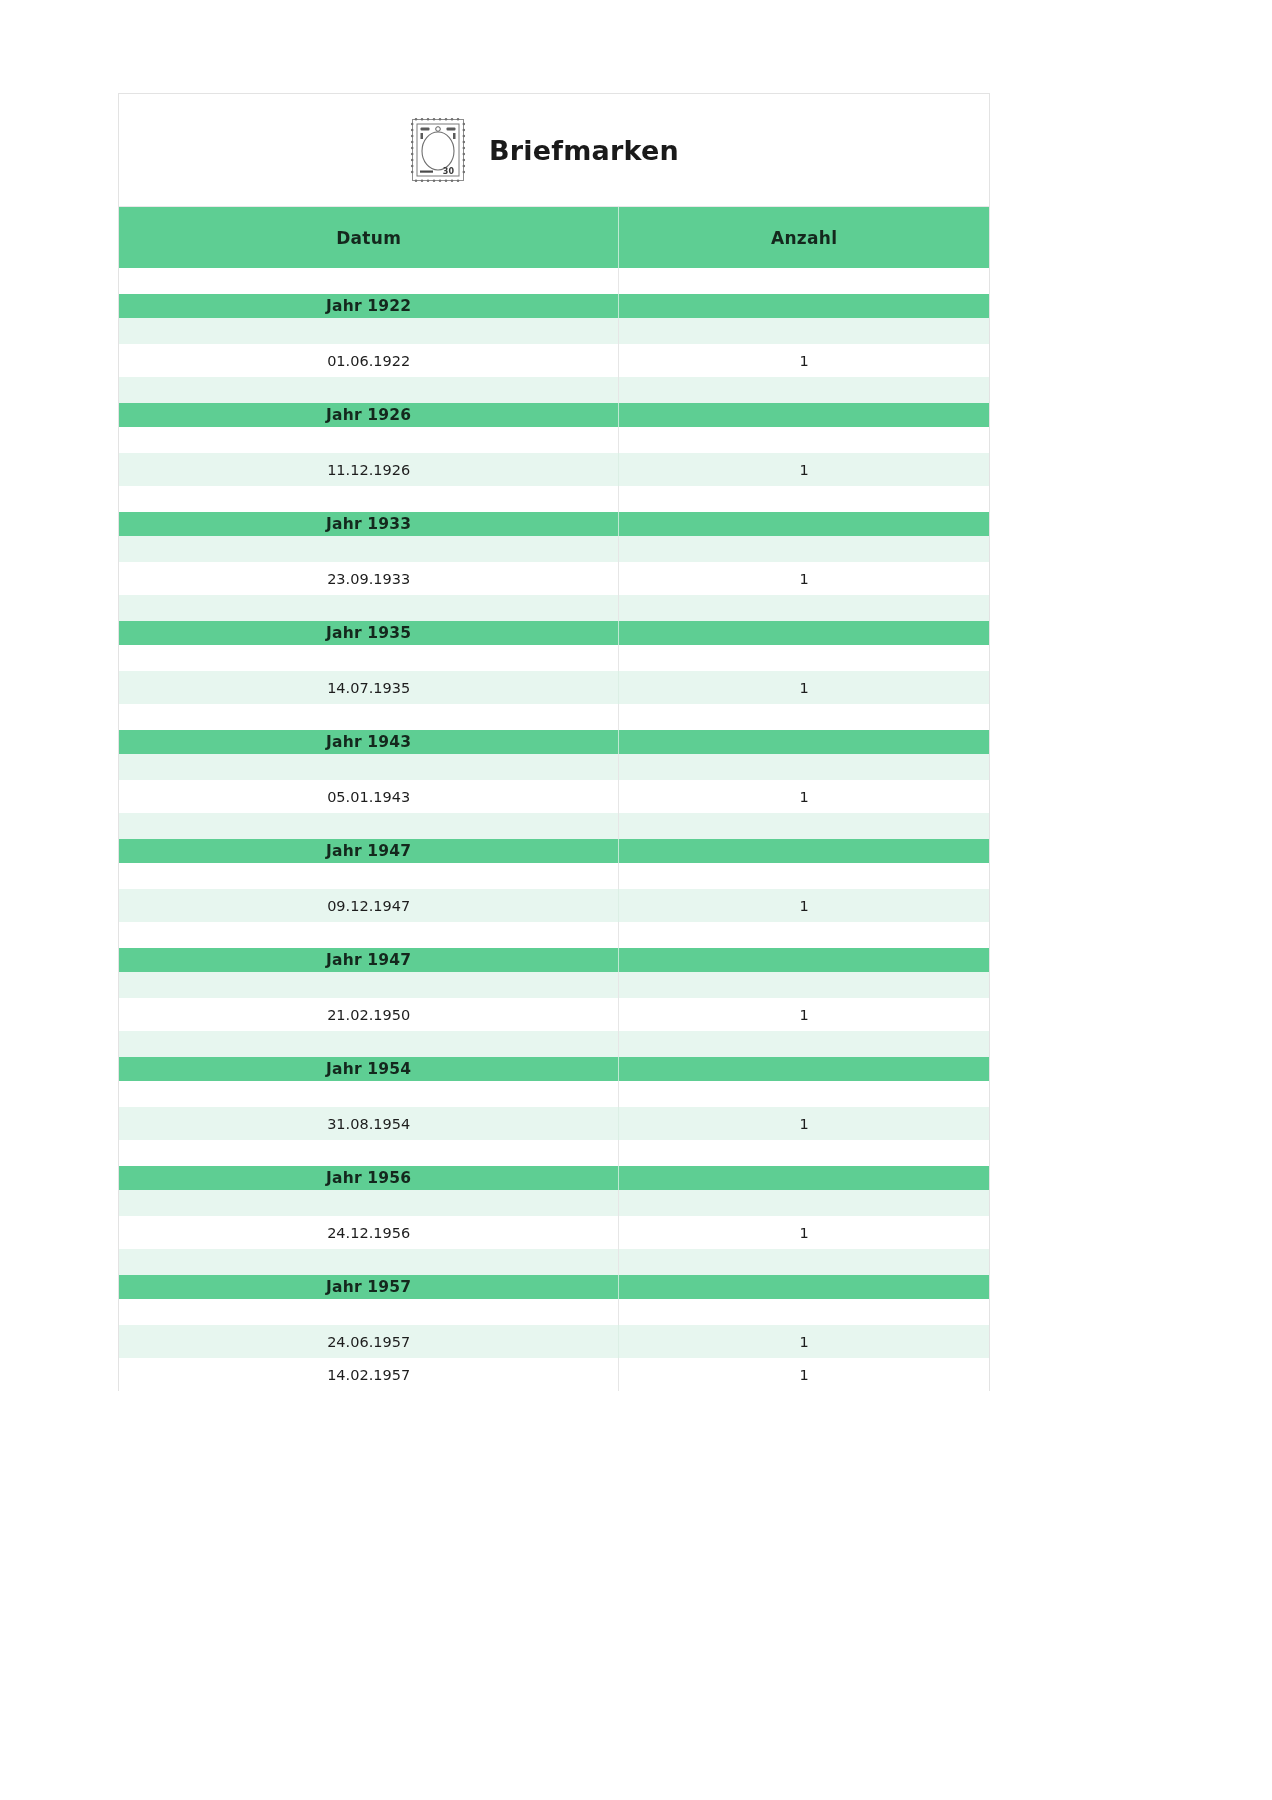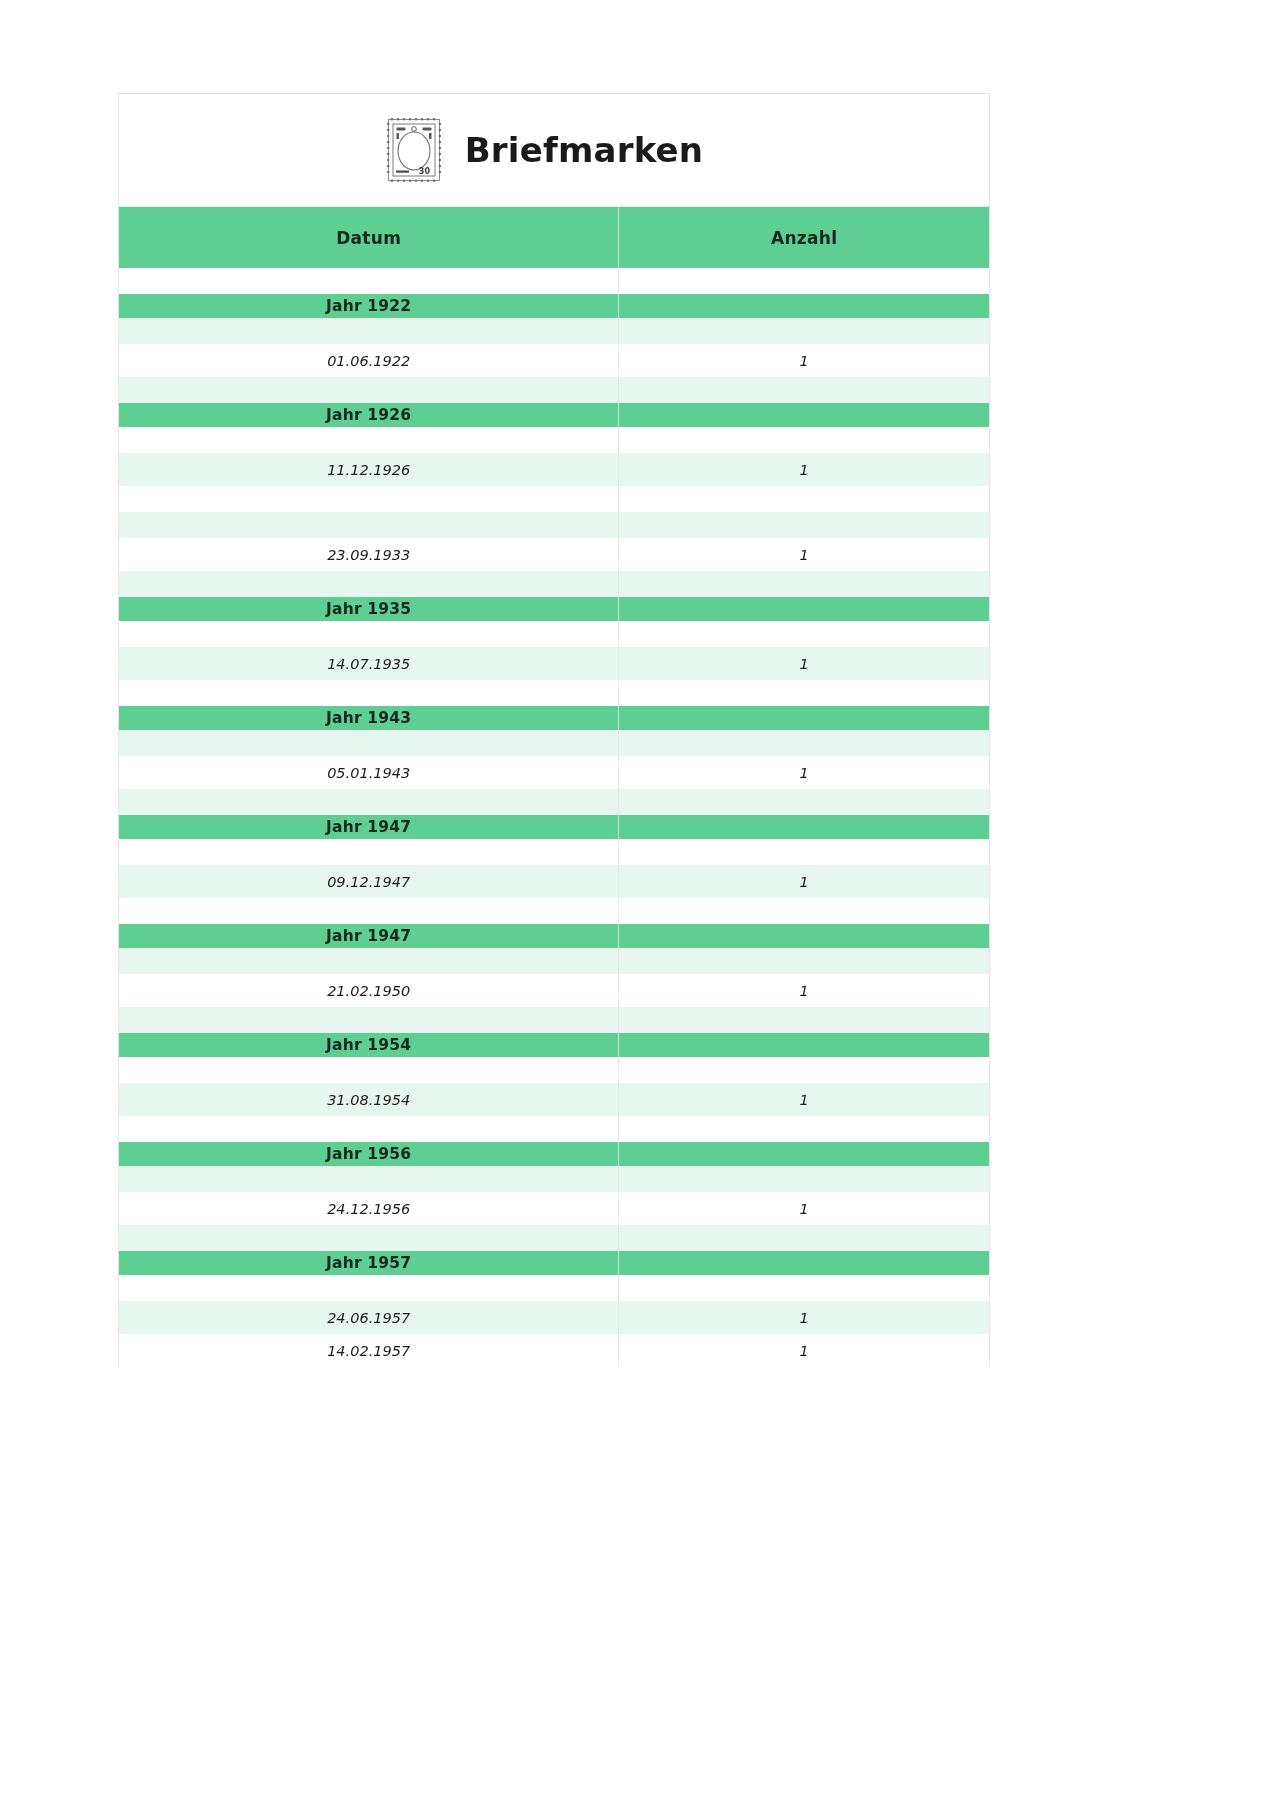--- a/index.html
+++ b/index.html
@@ -48,21 +48,21 @@
     align-items: center;
     gap: 22px;
     transform: translateX(-10px);
   }
   .stamp-icon {
     width: 58px;
     height: 68px;
     display: block;
   }
   .report-title {
-    font-size: 34px;
+    font-size: 27px;
     font-weight: bold;
     color: #1a1a1a;
     letter-spacing: 0.2px;
     line-height: 1;
     white-space: nowrap;
   }
 
   
   table.grid {
     border-collapse: collapse;
@@ -100,21 +100,20 @@
     letter-spacing: 0.2px;
   }
   .row-group td.cell-date { border-right: 1px solid #bfe9d3; }
 
   .row-data td {
     height: 33px;
     font-size: 14.5px;
     color: #1d1d1d;
     text-align: center;
     border-bottom: 1px solid #e6e6e6;
-    font-style: italic;
   }
   .row-data td.cell-date { border-right: 1px solid #e6e6e6; }
 
   .row-spacer td {
     height: 26px;
     border-bottom: 1px solid #e6e6e6;
   }
   .row-spacer td.cell-date { border-right: 1px solid #e6e6e6; }
 
   .band-white  td { background: #ffffff; }
@@ -243,20 +242,24 @@
             <td class="cell-count"></td>
           </tr>
           <tr class="row-data band-mint">
             <td class="cell-date">11.12.1926</td>
             <td class="cell-count">1</td>
           </tr>
           <tr class="row-spacer band-white">
             <td class="cell-date"></td>
             <td class="cell-count"></td>
           </tr>
+          <tr class="row-group">
+            <td class="cell-date">Jahr 1933</td>
+            <td class="cell-count"></td>
+          </tr>
           <tr class="row-spacer band-mint">
             <td class="cell-date"></td>
             <td class="cell-count"></td>
           </tr>
           <tr class="row-data band-white">
             <td class="cell-date">23.09.1933</td>
             <td class="cell-count">1</td>
           </tr>
           <tr class="row-spacer band-mint">
             <td class="cell-date"></td>

